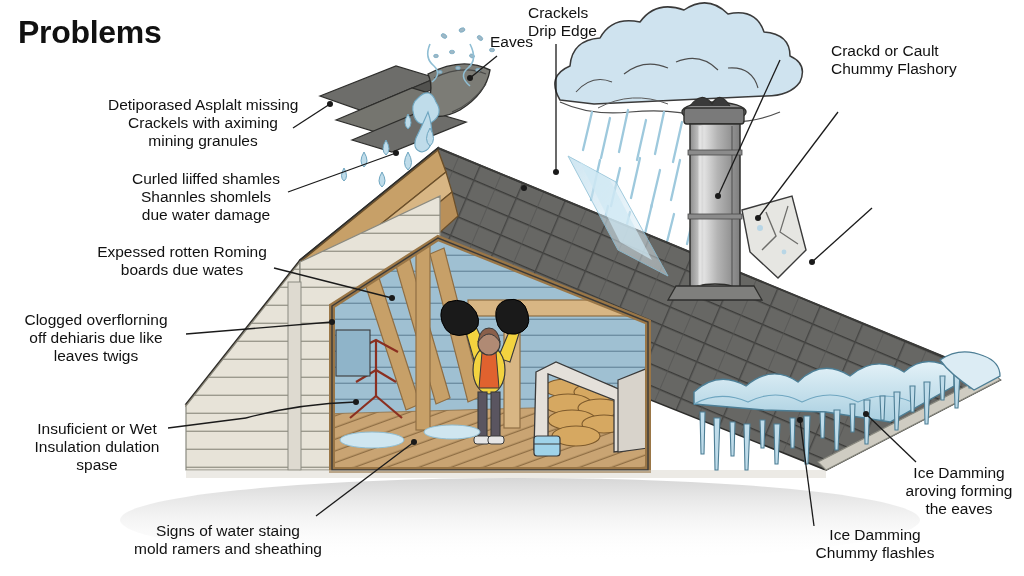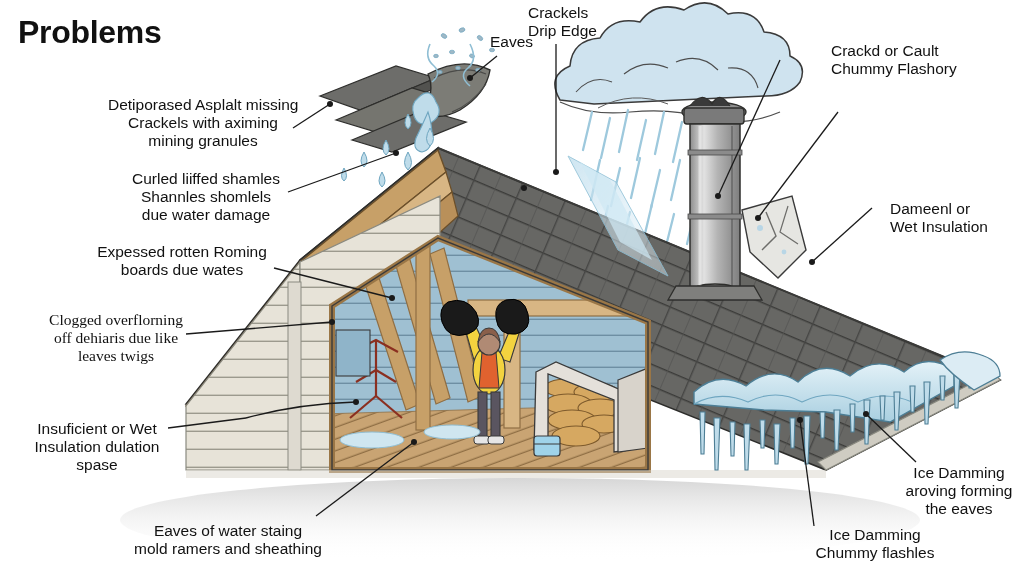--- a/index.html
+++ b/index.html
@@ -346,42 +346,40 @@
 Crackels with aximing
 mining granules</div>
 
   <div class="lbl c" style="left:118px;top:170px;width:176px;">Curled liiffed shamles
 Shannles shomlels
 due water damage</div>
 
   <div class="lbl c" style="left:88px;top:243px;width:188px;">Expessed rotten Roming
 boards due wates</div>
 
-  <div class="lbl c" style="left:32px;top:311px;width:168px;font-family:Liberation Serif, serif;">Clogged overflorning
+  <div class="lbl c" style="left:12px;top:311px;width:168px;">Clogged overflorning
 off dehiaris due like
 leaves twigs</div>
 
   <div class="lbl c" style="left:20px;top:420px;width:154px;">Insuficient or Wet
 Insulation dulation
 spase</div>
 
-  <div class="lbl c" style="left:122px;top:522px;width:212px;">Eaves of water staing
+  <div class="lbl c" style="left:122px;top:522px;width:212px;">Signs of water staing
 mold ramers and sheathing</div>
 
   <div class="lbl l" style="left:490px;top:33px;">Eaves</div>
 
   <div class="lbl l" style="left:528px;top:4px;">Crackels
 Drip Edge</div>
 
   <div class="lbl l" style="left:786px;top:42px;margin-left:45px;">Crackd or Cault
 Chummy Flashory</div>
 
 
-  <div class="lbl l" style="left:890px;top:200px;">Dameenl or
-Wet Insulation</div>
 
   <div class="lbl c" style="left:898px;top:464px;width:122px;">Ice Damming
 aroving forming
 the eaves</div>
 
   <div class="lbl c" style="left:800px;top:526px;width:150px;">Ice Damming
 Chummy flashles</div>
 
 </div>
 

